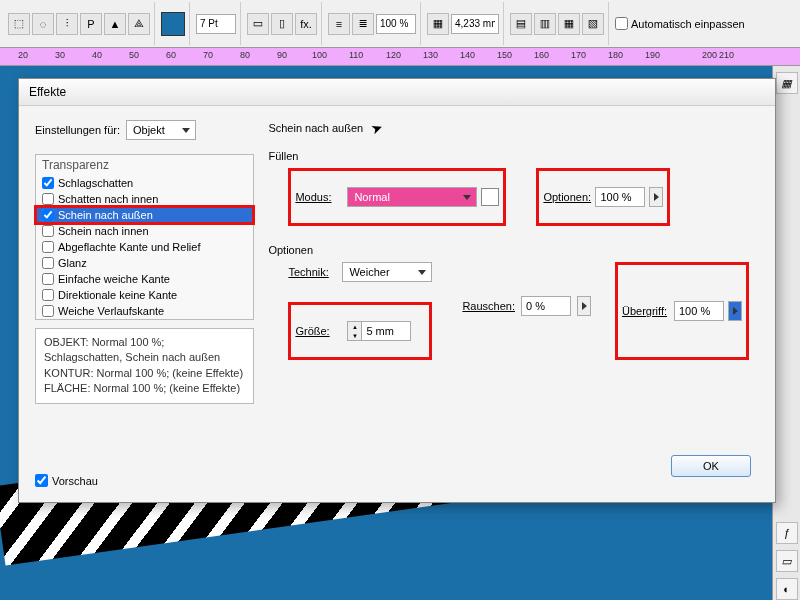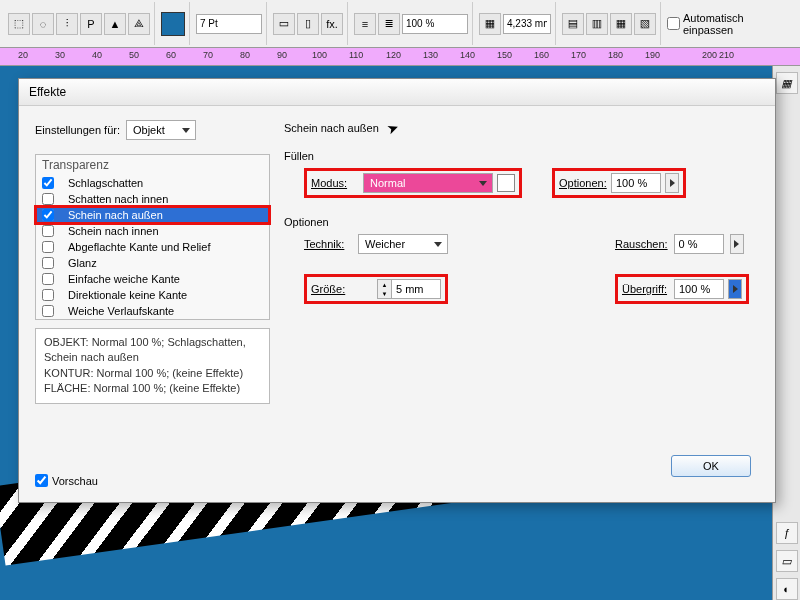--- a/index.html
+++ b/index.html
@@ -3,21 +3,21 @@
 <meta charset="utf-8">
 <style>
 * { box-sizing: border-box; margin: 0; padding: 0; font-family: Tahoma, Arial, sans-serif; font-size: 11px; }
 body { background: #fff; width: 800px; height: 600px; overflow: hidden; position: relative; }
 
 
 .toolbar { background: #f0f0f0; height: 48px; border-bottom: 1px solid #999; display: flex; align-items: center; padding: 2px 4px; gap: 2px; }
 .toolbar-group { display: flex; align-items: center; gap: 2px; padding: 0 4px; border-right: 1px solid #ccc; height: 100%; }
 .tool-btn { width: 22px; height: 22px; background: #e8e8e8; border: 1px solid #bbb; display: flex; align-items: center; justify-content: center; cursor: pointer; }
 .color-swatch { width: 24px; height: 24px; background: #1a6fa8; border: 1px solid #333; }
-.tool-input { width: 66px; height: 20px; border: 1px solid #aaa; padding: 0 3px; background: #fff; font-size: 10px; }
+.tool-input { width: 40px; height: 20px; border: 1px solid #aaa; padding: 0 3px; background: #fff; font-size: 10px; }
 .toolbar-check { display: flex; align-items: center; gap: 3px; }
 
 
 .ruler { height: 18px; background: #f0abfc; border-bottom: 1px solid #999; display: flex; align-items: flex-end; padding-left: 18px; font-size: 9px; color: #333; position: relative; }
 .ruler-num { position: absolute; top: 2px; font-size: 9px; color: #333; }
 
 
 .canvas-bg { position: absolute; top: 66px; left: 0; right: 0; bottom: 0; background: #1a6fa8; }
 .canvas-bg::before { content: ""; position: absolute; left: 0; top: 420px; width: 600px; height: 80px; background: repeating-linear-gradient(135deg, #000 0 20px, #fff 20px 30px, #000 30px 50px, #fff 50px 60px); transform: rotate(-8deg); transform-origin: left center; }
 
@@ -28,21 +28,21 @@
 
 
 .left-panel { width: 235px; display: flex; flex-direction: column; gap: 8px; }
 .settings-row { display: flex; align-items: center; gap: 6px; margin-bottom: 6px; }
 .dropdown { height: 20px; border: 1px solid #aaa; background: #fff; padding: 0 18px 0 6px; position: relative; display: flex; align-items: center; min-width: 70px; }
 .dropdown::after { content: ""; position: absolute; right: 5px; top: 7px; border-left: 4px solid transparent; border-right: 4px solid transparent; border-top: 5px solid #333; }
 
 .group-box { border: 1px solid #bbb; background: #f8f8f8; }
 .group-title { font-size: 12px; color: #555; padding: 3px 6px; }
 .effect-list { }
-.effect-item { display: flex; align-items: center; gap: 14px; padding: 2px 6px; cursor: pointer; }
+.effect-item { display: flex; align-items: center; gap: 4px; padding: 2px 6px; cursor: pointer; }
 .effect-item input[type=checkbox] { width: 12px; height: 12px; }
 .effect-item.selected { background: #2d6fd4; color: #fff; }
 .effect-item.highlight { outline: 3px solid #e81010; outline-offset: -1px; }
 
 .summary-box { border: 1px solid #bbb; background: #fff; padding: 6px 8px; font-size: 10px; line-height: 1.4; color: #333; min-height: 70px; }
 
 .preview-row { display: flex; align-items: center; gap: 4px; margin-top: auto; }
 
 
 .right-panel { flex: 1; position: relative; }
@@ -51,21 +51,21 @@
 .field-group-label { font-size: 11px; margin: 6px 0 6px 0; text-decoration: underline; }
 .field-row { display: flex; align-items: center; gap: 6px; margin-bottom: 10px; }
 .field-label { text-decoration: underline; min-width: 48px; }
 .num-input { display: flex; align-items: center; border: 1px solid #aaa; background: #fff; height: 20px; }
 .spinner { width: 14px; display: flex; flex-direction: column; border-right: 1px solid #aaa; }
 .spinner div { height: 9px; display: flex; align-items: center; justify-content: center; font-size: 6px; background: #eee; }
 .num-input input { border: none; width: 48px; padding: 0 4px; height: 18px; outline: none; font-size: 11px; }
 .slider-arrow { width: 14px; height: 20px; background: #eee; border: 1px solid #aaa; display: flex; align-items: center; justify-content: center; }
 .slider-arrow::after { content: ""; border-top: 4px solid transparent; border-bottom: 4px solid transparent; border-left: 5px solid #333; }
 
-.red-box { border: 3px solid #e81010; padding: 2px 4px; display: inline-flex; align-items: center; gap: 4px; justify-content: space-between; }
+.red-box { border: 3px solid #e81010; padding: 16px 4px; display: inline-flex; align-items: center; gap: 4px; }
 
 .ok-button { position: absolute; right: 8px; bottom: 10px; width: 80px; height: 22px; background: linear-gradient(#fdfdfd,#d8e8f8); border: 1px solid #5a8fc8; border-radius: 3px; display: flex; align-items: center; justify-content: center; cursor: pointer; }
 
 
 .right-strip { position: absolute; right: 0; top: 66px; width: 28px; bottom: 0; background: #e8e8e8; border-left: 1px solid #999; display: flex; flex-direction: column; align-items: center; gap: 6px; padding-top: 6px; }
 .strip-btn { width: 22px; height: 22px; background: #f4f4f4; border: 1px solid #bbb; display:flex; align-items:center; justify-content:center; font-style: italic; }
 
 .dropdown.highlighted { background: #ec4899; color: #fff; }
 </style>
 </head>
@@ -251,21 +251,21 @@
             <span class="field-label">Größe:</span>
             <div class="num-input">
               <div class="spinner">
                   <div>▲</div>
                   <div>▼</div>
                 </div>
               <input value="5 mm" style="">
             </div>
           </div>
         </div>
-        <div style="display:flex; flex-direction:column; gap:10px; margin-left:auto; margin-right:10px;">
+        <div style="display:flex; gap:24px; margin-left:auto; margin-right:10px;">
           <div class="field-row">
             <span class="field-label">Rauschen:</span>
             <div class="num-input">
               <input value="0 %" style="">
             </div>
             <div class="slider-arrow"></div>
           </div>
           <div class="red-box">
             <span class="field-label">Übergriff:</span>
             <div class="num-input">

